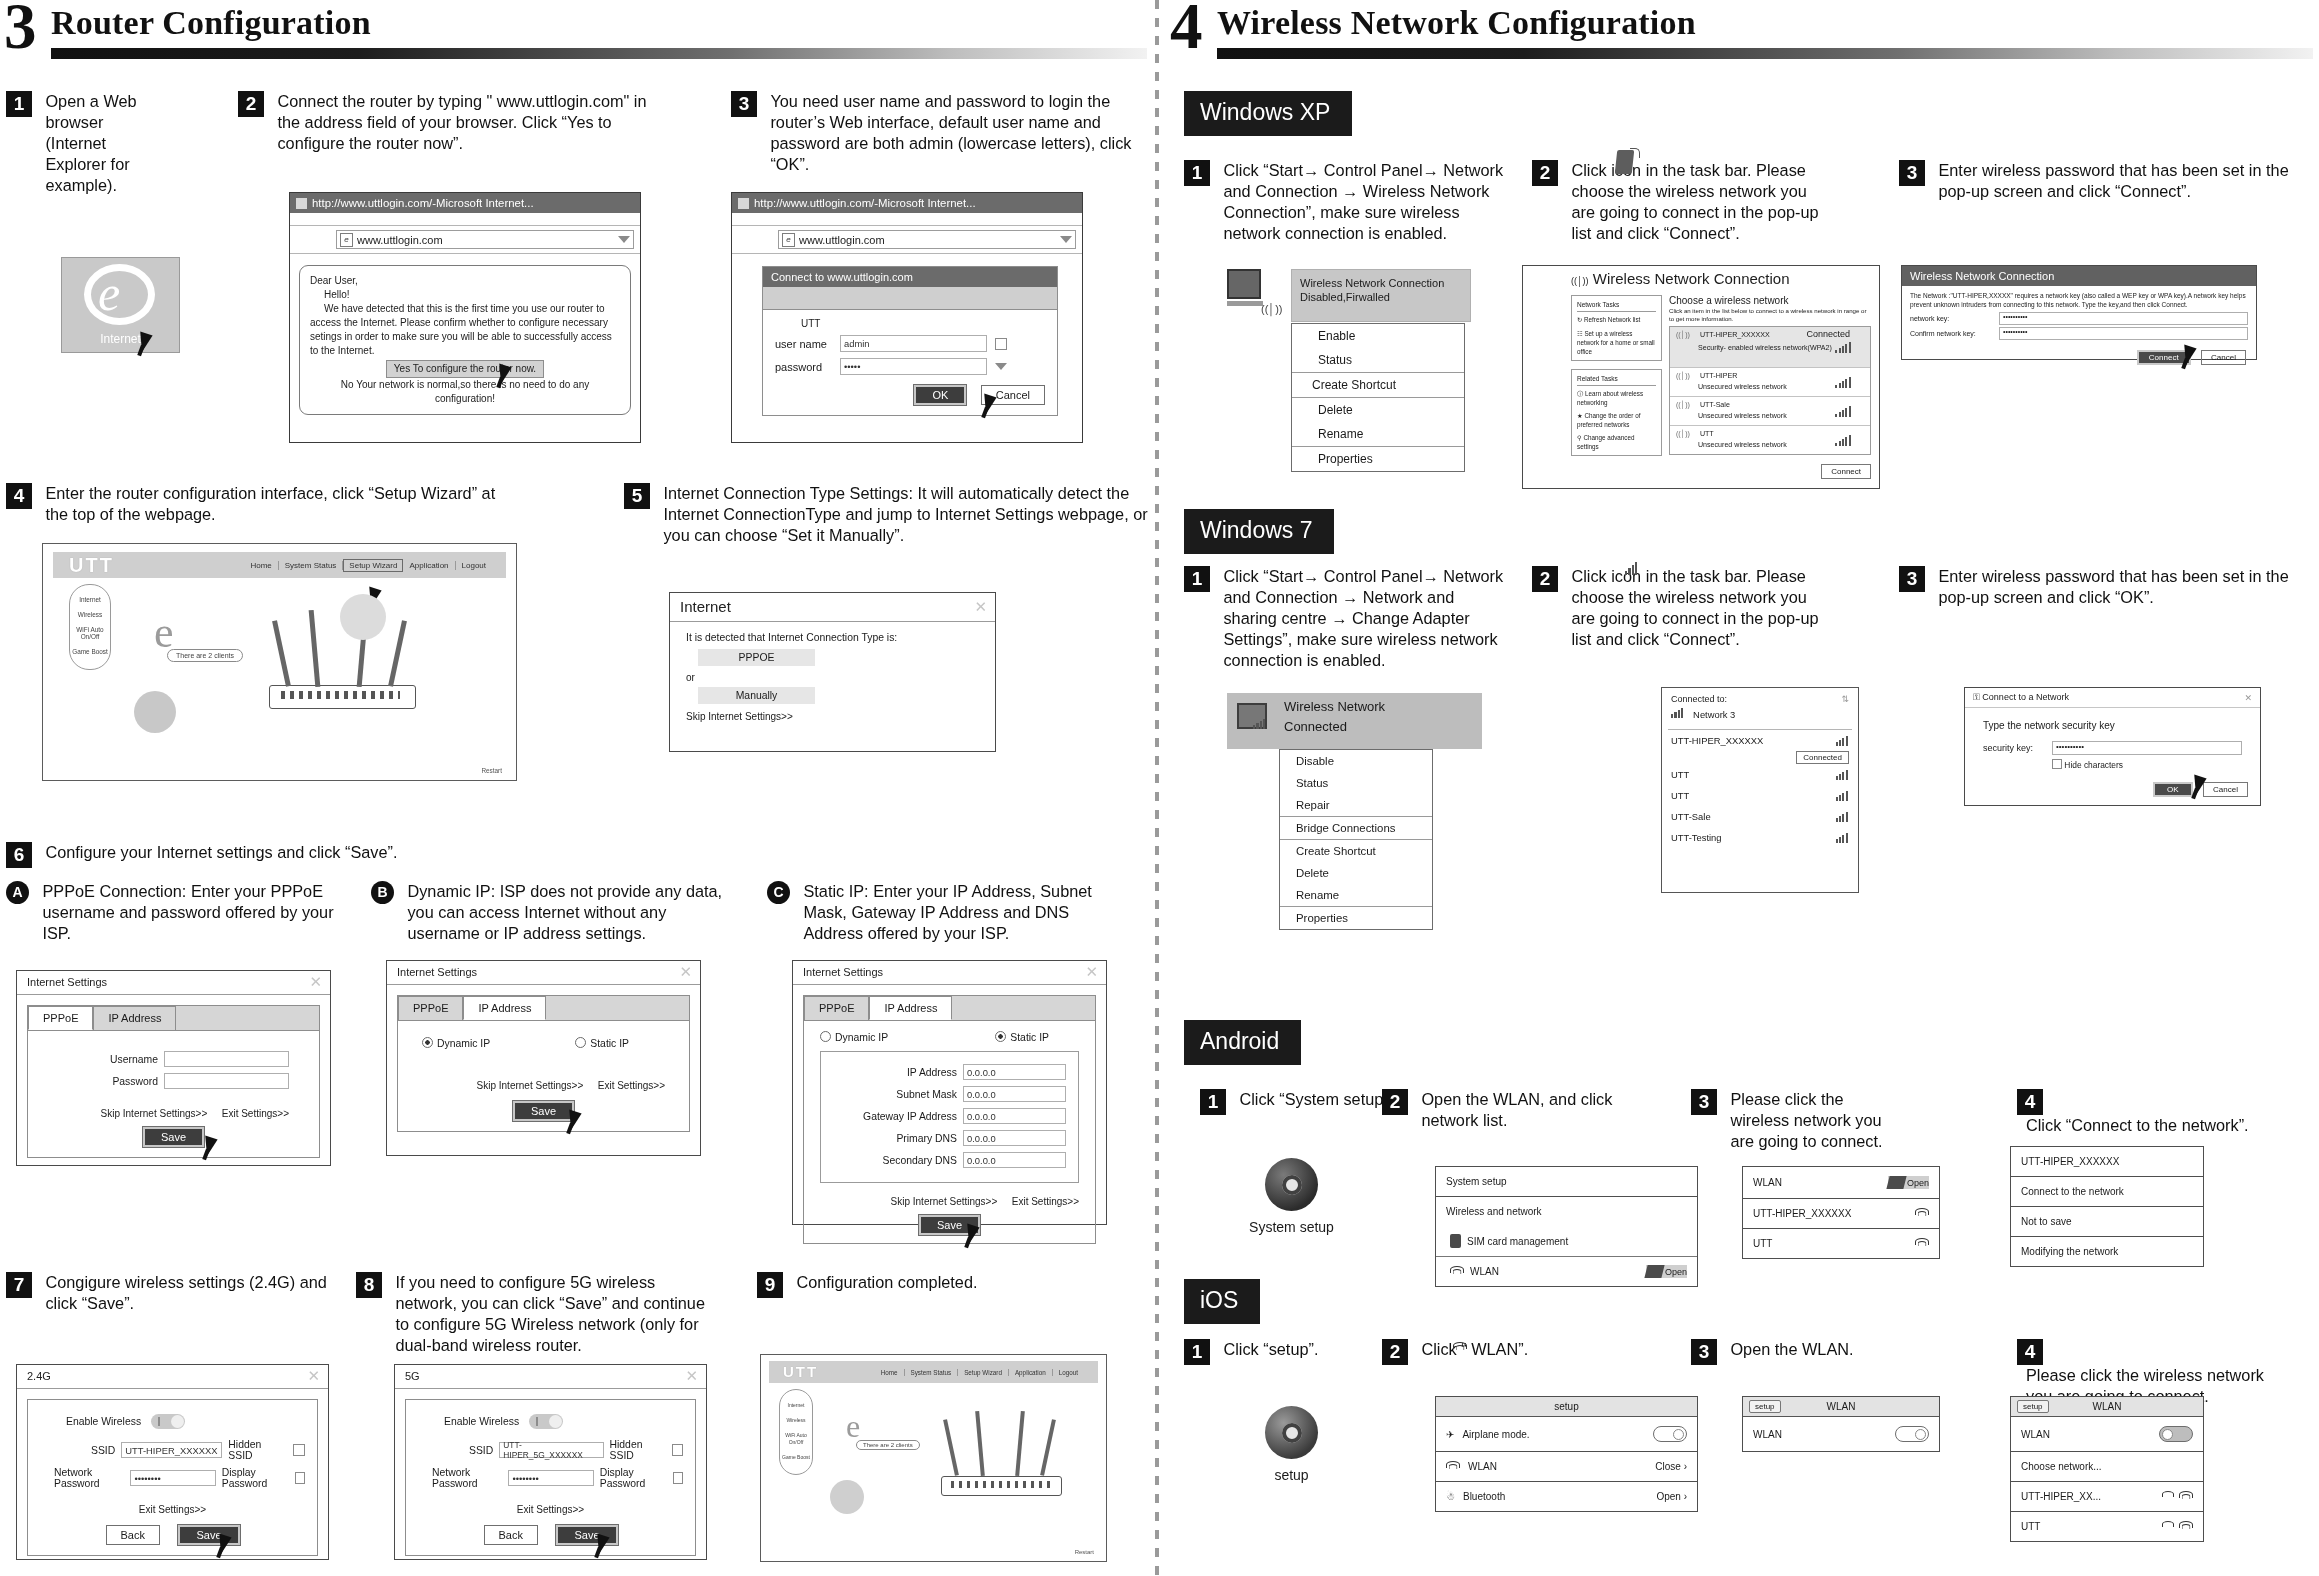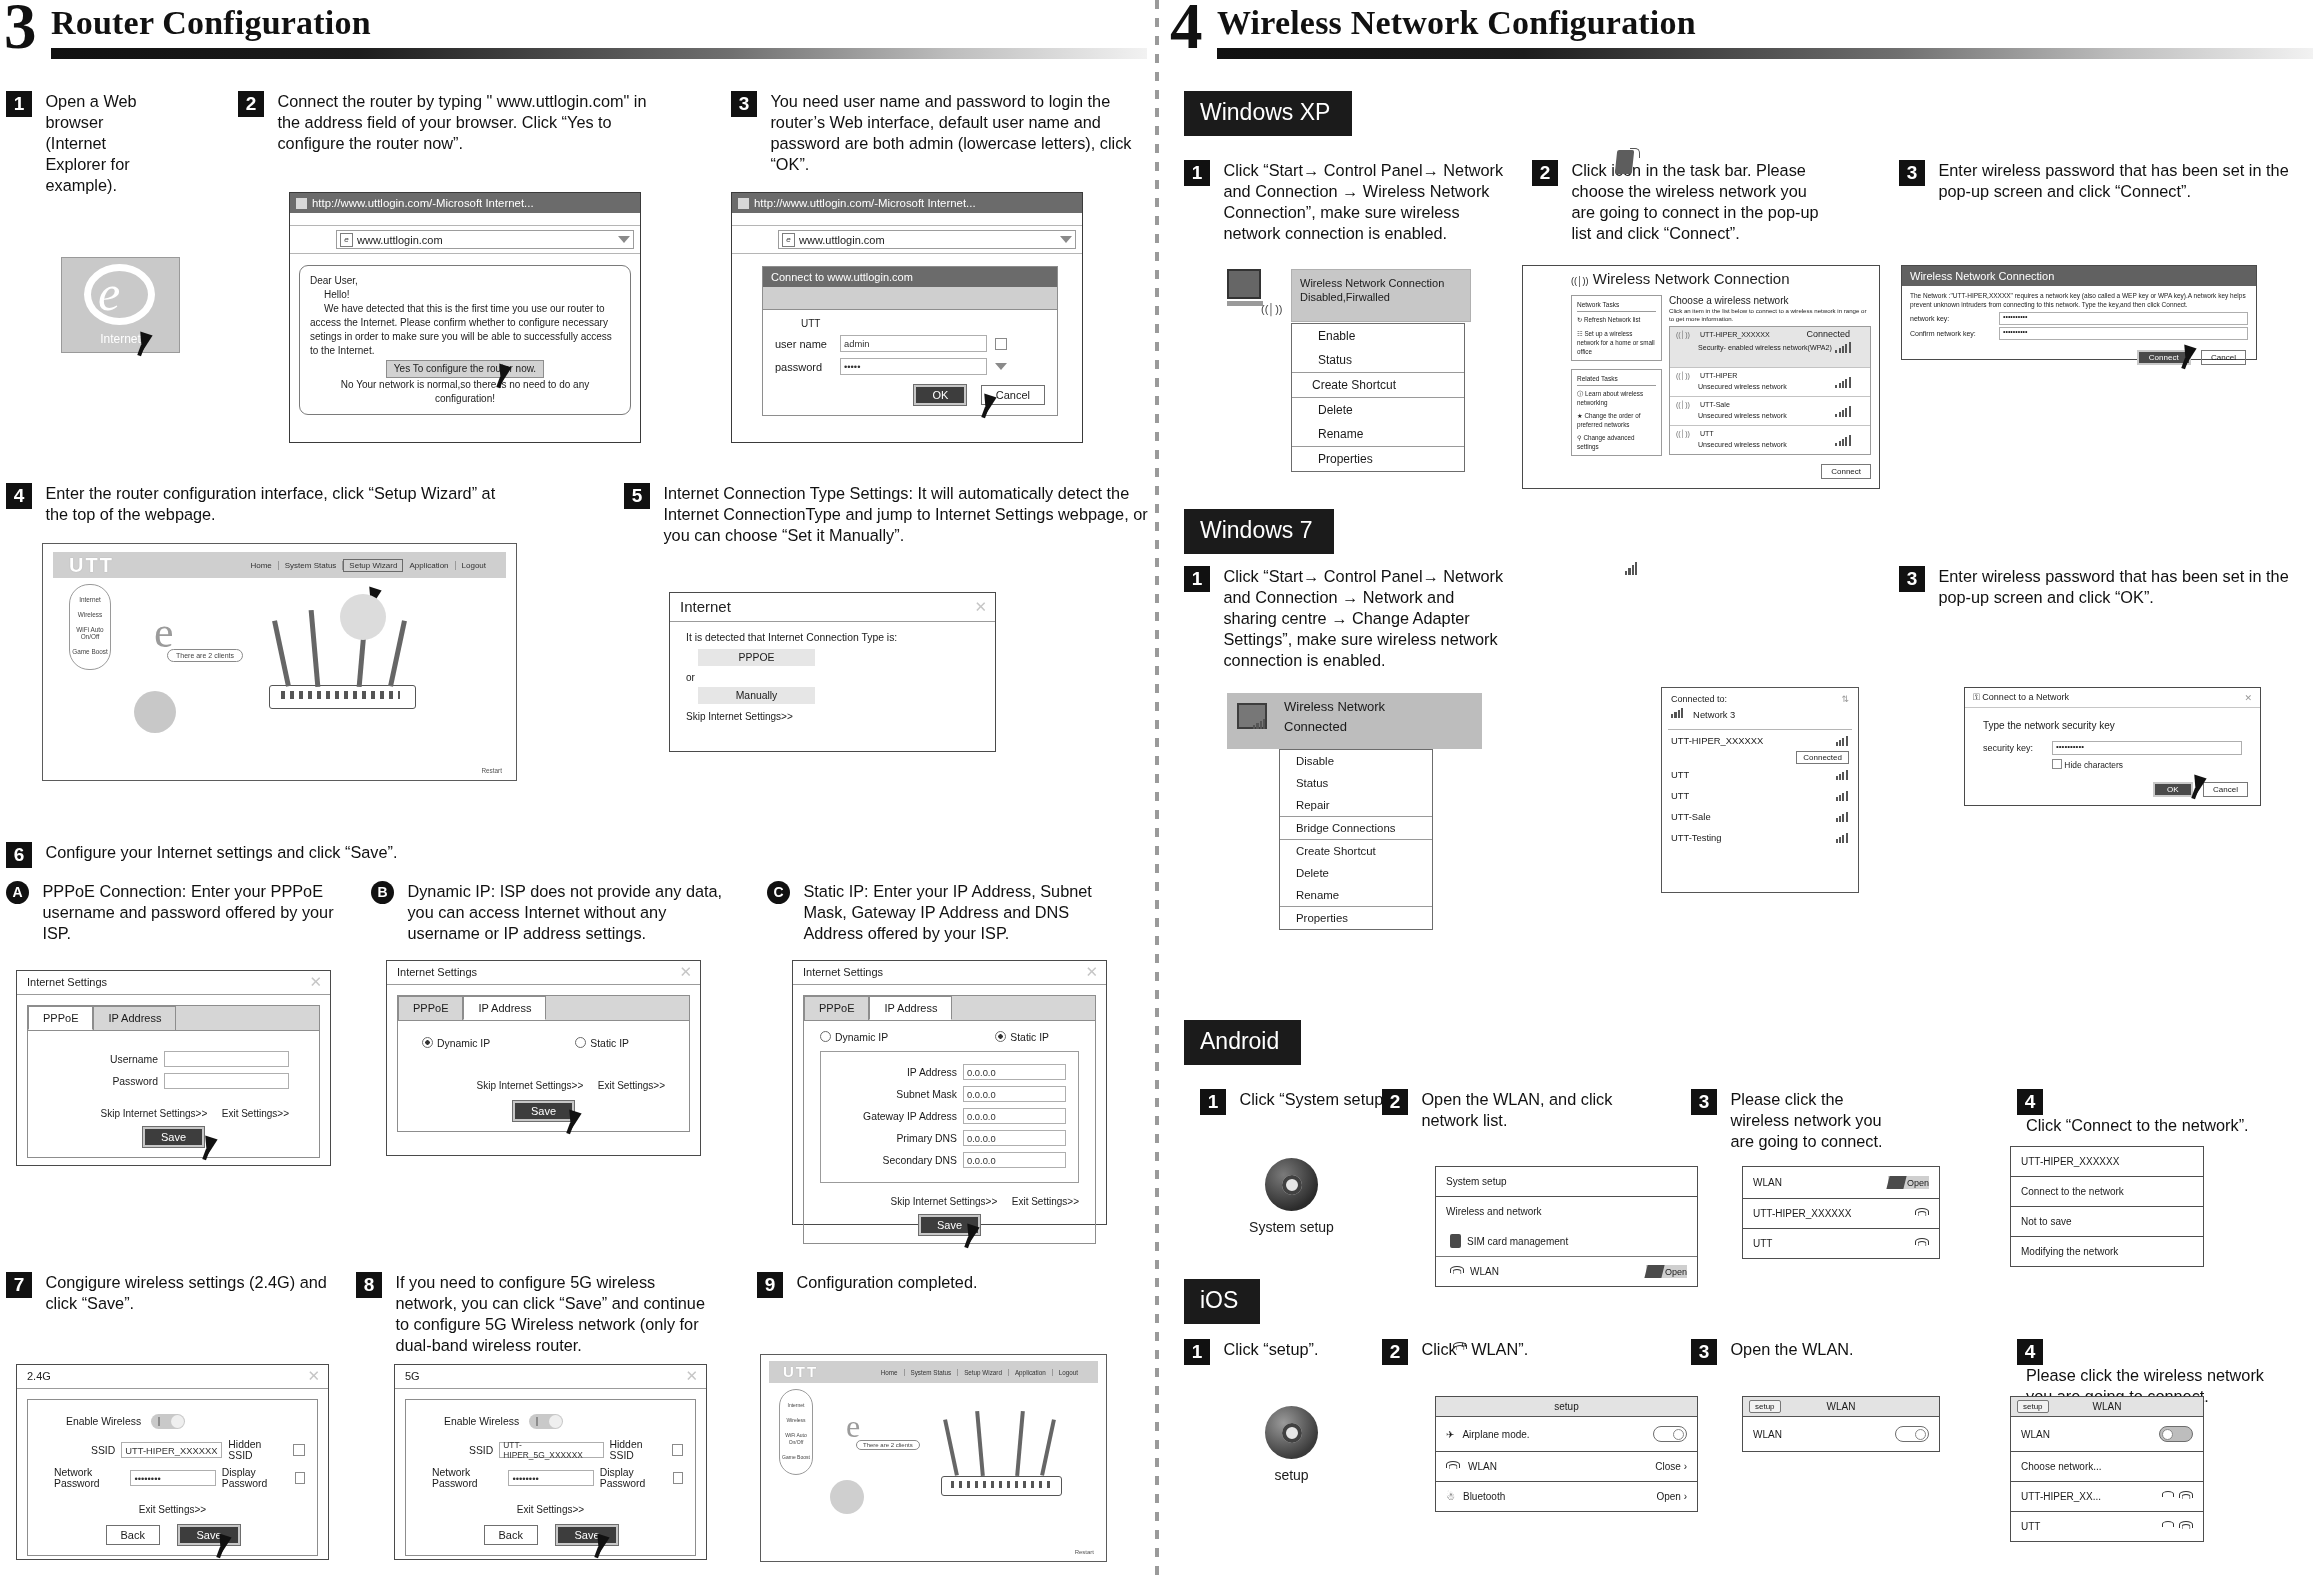--- a/index.html
+++ b/index.html
@@ -635,20 +635,24 @@
         <span class="cursor" style="left:279px;top:6px;"></span>
       </div>
     </div>
 
     <div class="ostag" style="left:18px;top:509px;">Windows 7</div>
 
     <div class="step" style="left:18px;top:566px;width:327px;">
       <span class="stepnum">1</span>
       <span class="txt" style="width:282px">Click “Start→ Control Panel→ Network and Connection → Network and sharing centre → Change Adapter Settings”, make sure wireless network connection is enabled.</span>
     </div>
+    <div class="step" style="left:366px;top:566px;width:297px;">
+      <span class="stepnum">2</span>
+      <span class="txt" style="width:252px">Click icon        in the task bar. Please choose the wireless network you are going to connect in the pop-up list and click “Connect”.</span>
+    </div>
     <div class="bars" style="position:absolute;left:459px;top:562px;">
       <i style="height:4px"></i><i style="height:7px"></i><i style="height:10px"></i><i style="height:13px"></i>
     </div>
     <div class="step" style="left:733px;top:566px;width:396px;">
       <span class="stepnum">3</span>
       <span class="txt" style="width:351px">Enter wireless password that has been set in the pop-up screen and click “OK”.</span>
     </div>
 
     <div style="position:absolute;left:61px;top:693px;width:255px;height:56px;background:#bdbdbd;">
       <div style="position:absolute;left:10px;top:10px;width:34px;height:30px;">

